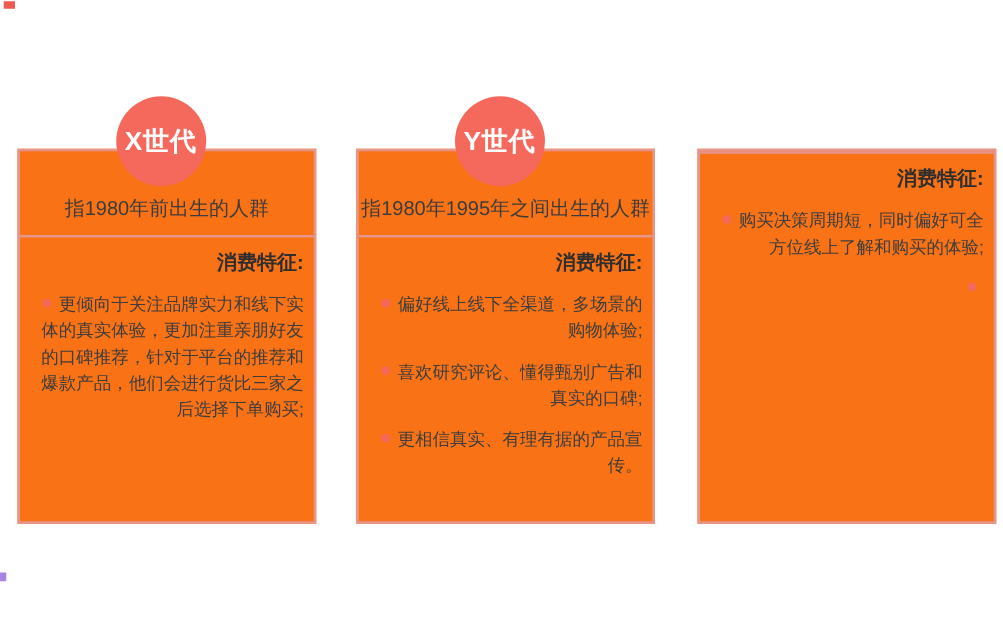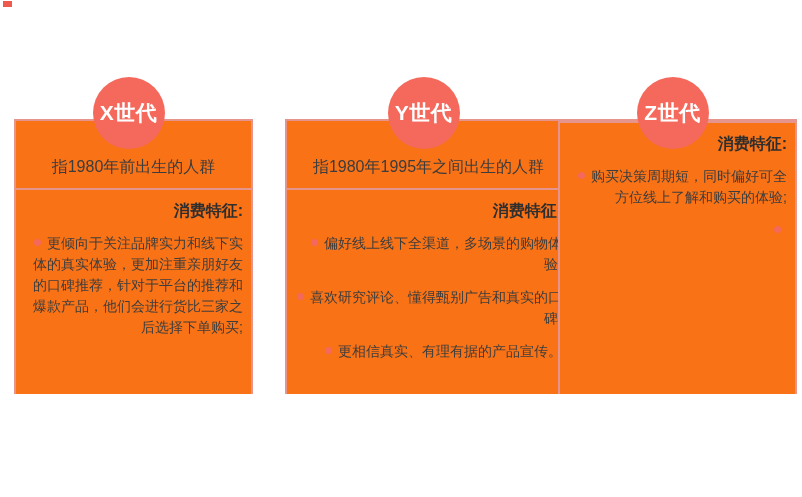--- a/index.html
+++ b/index.html
@@ -4,21 +4,21 @@
 <style>
   html, body {
     margin: 0;
     padding: 0;
     background: #ffffff;
     font-family: "Liberation Sans", "DejaVu Sans", sans-serif;
   }
   .stage {
     position: relative;
     width: 802px;
-    height: 394px;
+    height: 497px;
     background: #ffffff;
     overflow: hidden;
   }
   
   .artifact-red {
     position: absolute;
     left: 3px; top: 1px;
     width: 9px; height: 6px;
     background: #ef5a4e;
   }
@@ -28,21 +28,21 @@
     width: 5px; height: 7px;
     background: #a783e2;
   }
   .card {
     position: absolute;
     top: 77px;
     width: 239px;
     height: 342px;
   }
   .card-1 { left: 14px; }
-  .card-2 { left: 285px; padding-left: 48px; }
+  .card-2 { left: 285px; }
   .card-3 { left: 558px; }
 
   .gen-circle {
     position: absolute;
     top: 0;
     left: 50%;
     transform: translateX(calc(-50% - 5px));
     width: 72px;
     height: 72px;
     border-radius: 50%;
@@ -139,21 +139,20 @@
       <div class="box-bottom">
         <div class="features-heading">消费特征:</div>
         <p class="bullet"><span class="dot"></span><span>偏好线上线下全渠道，多场景的购物体验;</span></p>
         <p class="bullet"><span class="dot"></span><span>喜欢研究评论、懂得甄别广告和真实的口碑;</span></p>
         <p class="bullet"><span class="dot"></span><span>更相信真实、有理有据的产品宣传。</span></p>
       </div>
     </div>
   </div>
 
   <div class="card card-3">
-    <div class="gen-circle">Z世代</div>
     <div class="card-box">
       <div class="box-bottom">
         <div class="features-heading">消费特征:</div>
         <p class="bullet"><span class="dot"></span><span>购买决策周期短，同时偏好可全方位线上了解和购买的体验;</span></p>
         <p class="bullet"><span class="dot"></span></p>
       </div>
     </div>
   </div>
 </div>
 

